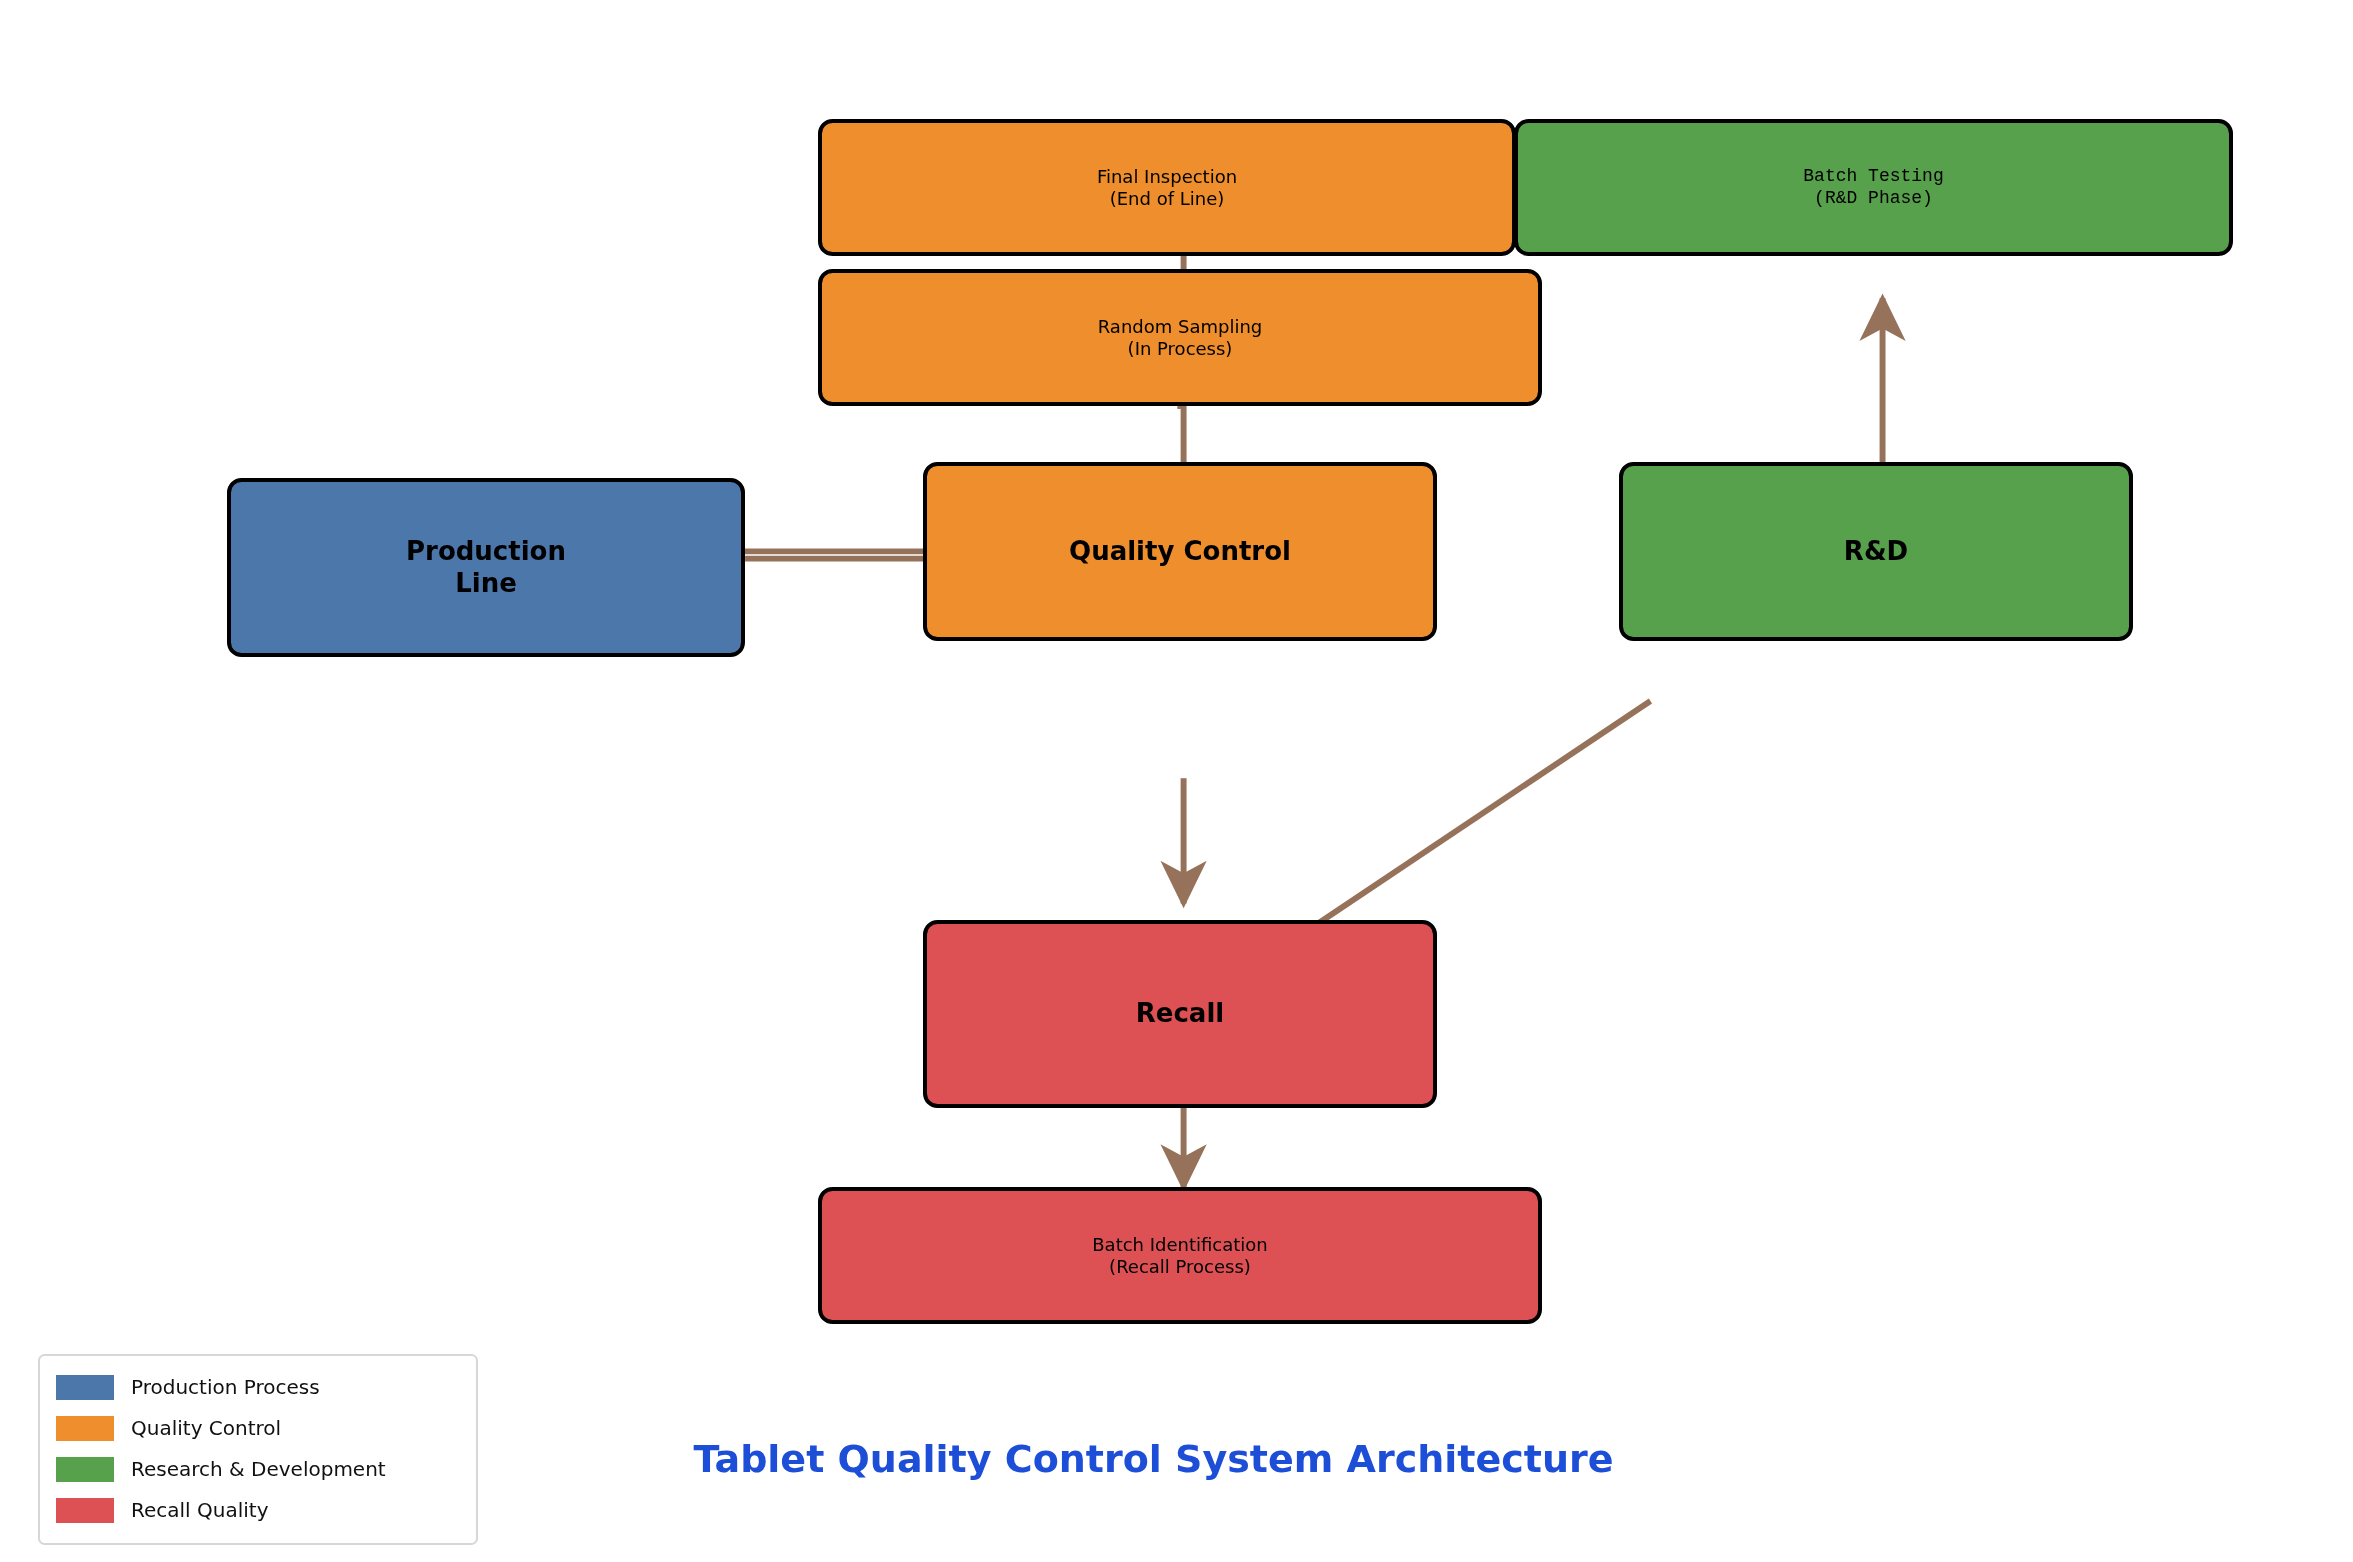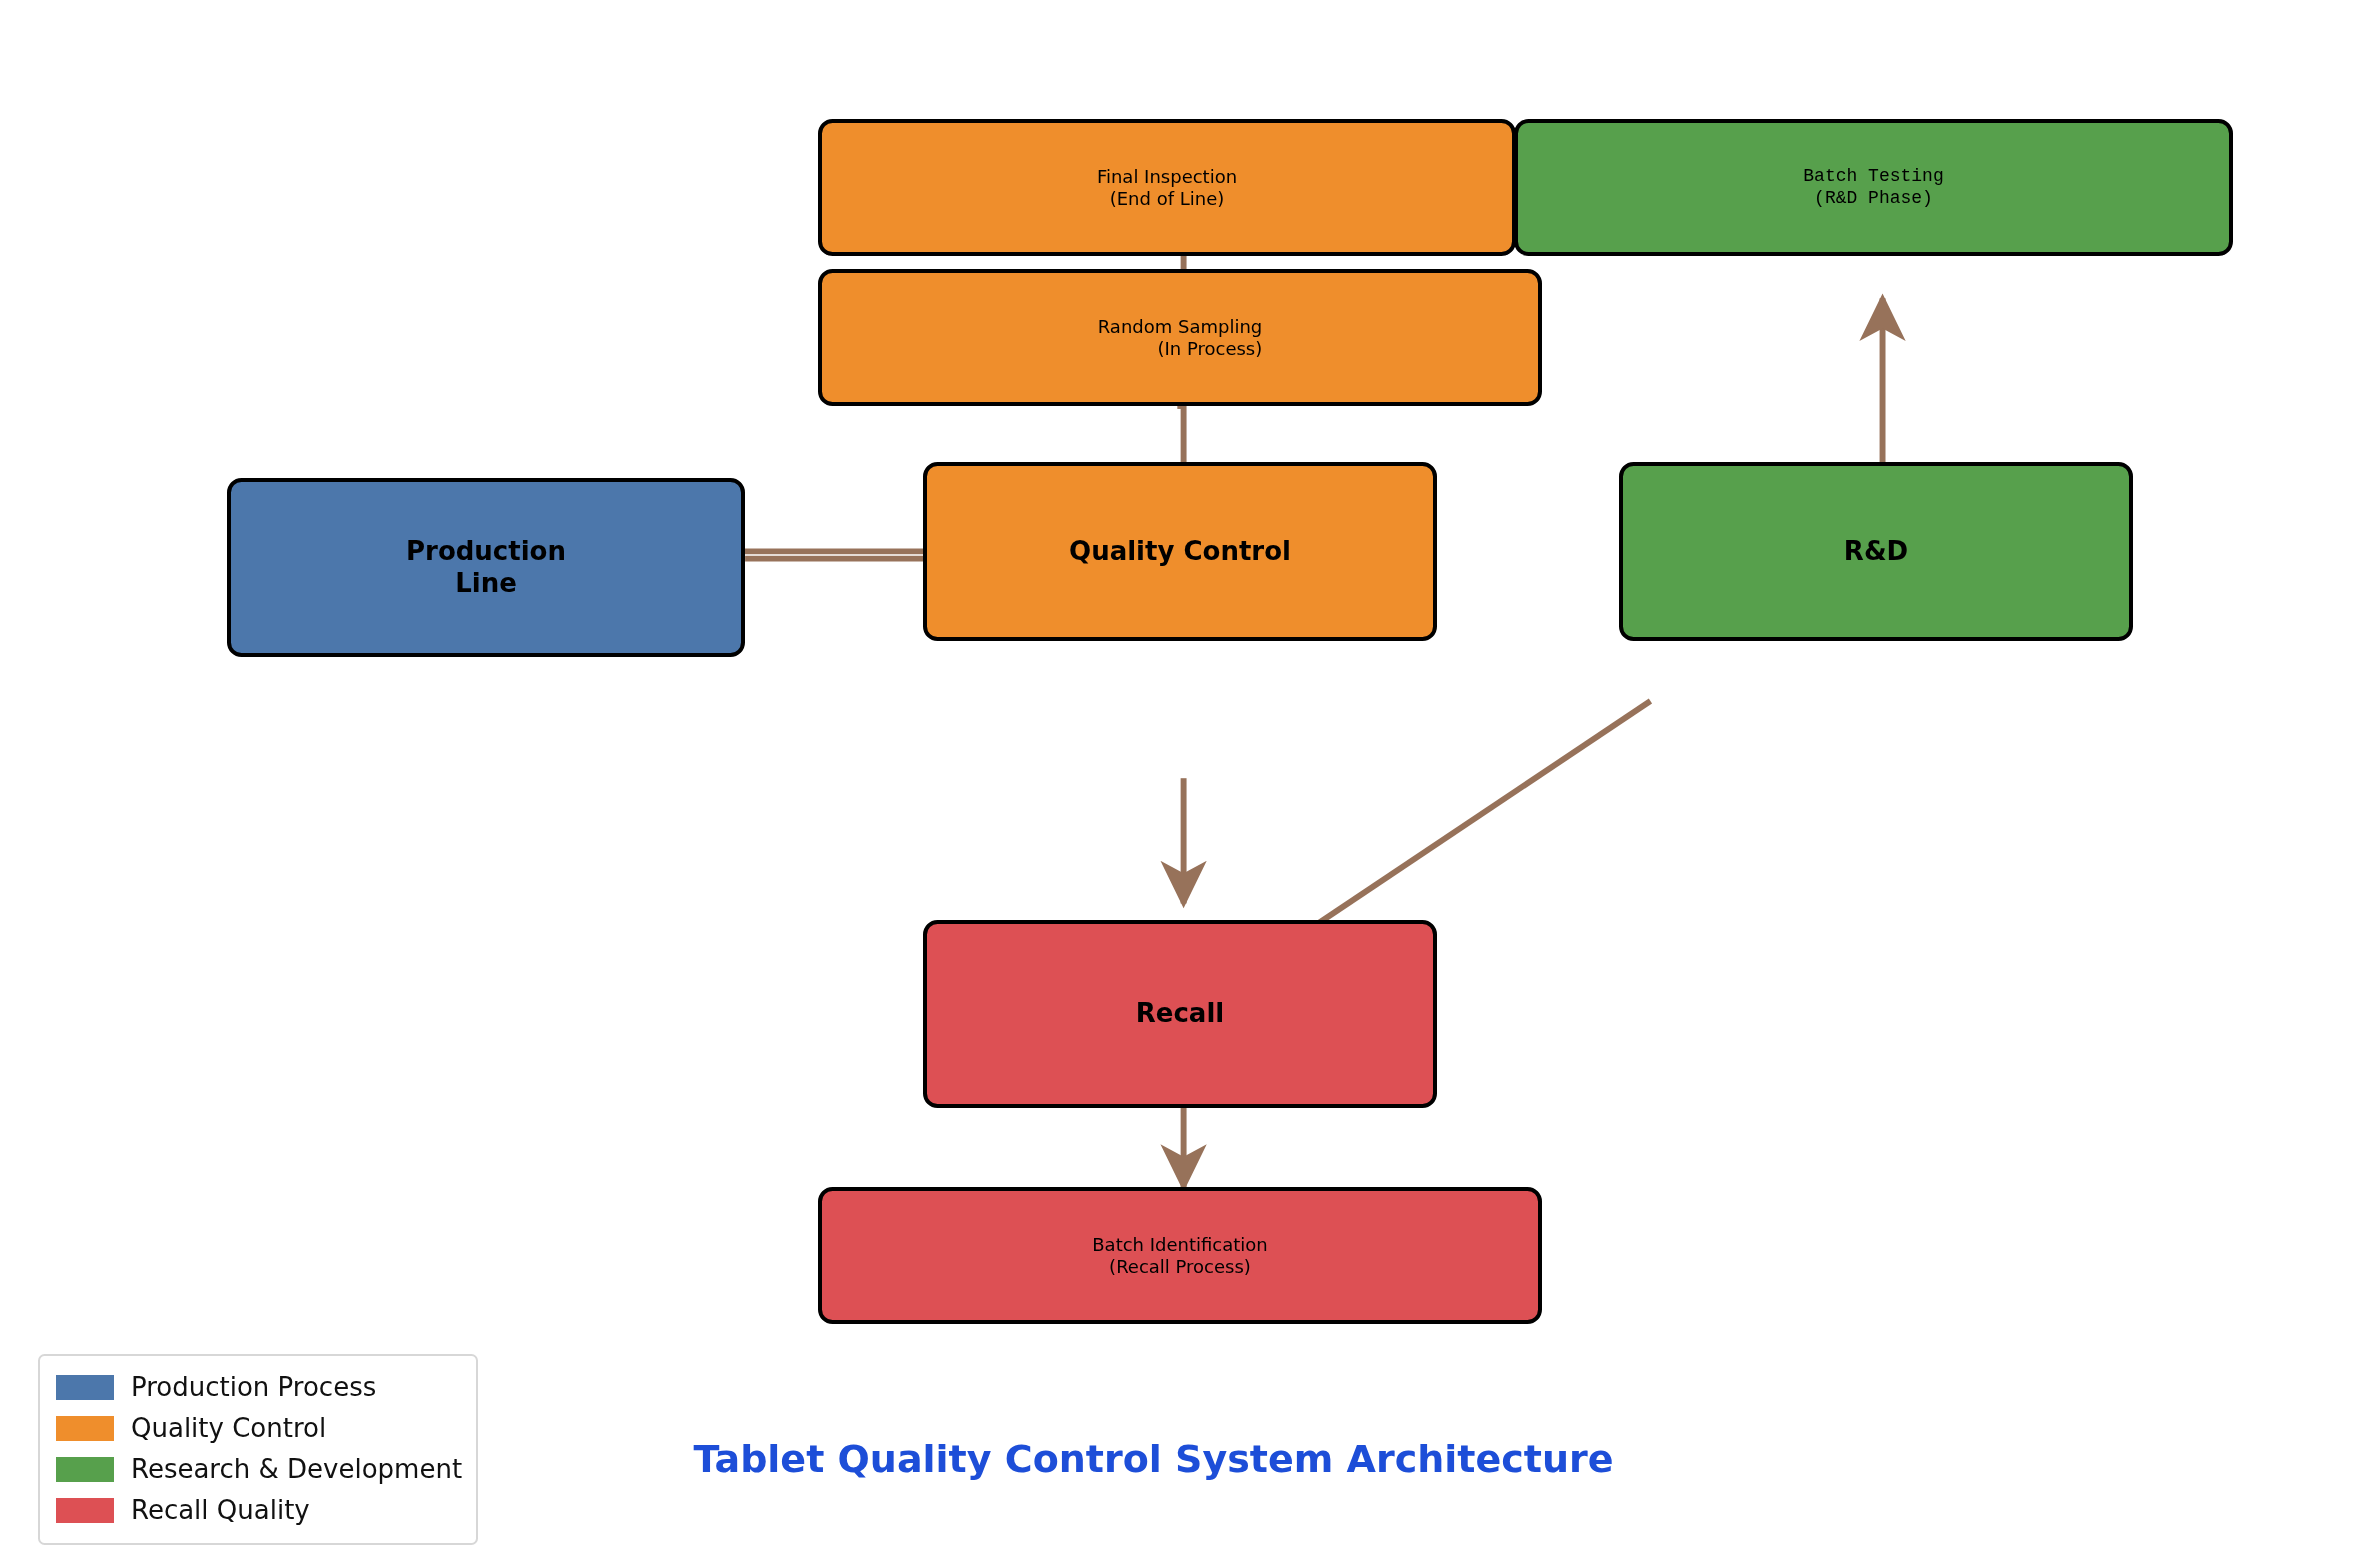--- a/index.html
+++ b/index.html
@@ -67,21 +67,21 @@
     align-items: center;
     height: 41px;
   }
   .legend-swatch {
     width: 58px;
     height: 25px;
     flex: 0 0 auto;
     margin-right: 17px;
   }
   .legend-text {
-    font-size: 26px;
+    font-size: 20px;
     color: #111111;
     white-space: nowrap;
   }
   .diagram-title {
     position: absolute;
     left: 659px;
     top: 1437px;
     width: 989px;
     text-align: center;
     font-size: 38px;
@@ -120,21 +120,21 @@
   <div class="node node-sub" style="left: 818px; top: 119px; width: 698px; height: 137px; background: rgb(239, 142, 44); border-color: rgb(0, 0, 0);">
     <span class="node-label">Final Inspection
 (End of Line)</span>
   </div>
 
   <div class="node node-sub" style="left: 1514px; top: 119px; width: 719px; height: 137px; background: rgb(87, 160, 76); border-color: rgb(0, 0, 0); font-family: Liberation Mono, monospace;">
     <span class="node-label">Batch Testing
 (R&amp;D Phase)</span>
   </div>
 
-  <div class="node node-sub" style="left: 818px; top: 269px; width: 724px; height: 137px; background: rgb(239, 142, 44); border-color: rgb(0, 0, 0); text-align: right;">
+  <div class="node node-sub" style="left: 818px; top: 269px; width: 724px; height: 137px; background: rgb(239, 142, 44); border-color: rgb(0, 0, 0);">
     <span class="node-label">Random Sampling
 (In Process)</span>
   </div>
 
   <div class="node node-main" style="left: 227px; top: 478px; width: 518px; height: 179px; background: rgb(76, 119, 171); border-color: rgb(0, 0, 0);">
     <span class="node-label">Production
 Line</span>
   </div>
 
   <div class="node node-main" style="left: 923px; top: 462px; width: 514px; height: 179px; background: rgb(239, 142, 44); border-color: rgb(0, 0, 0);">

